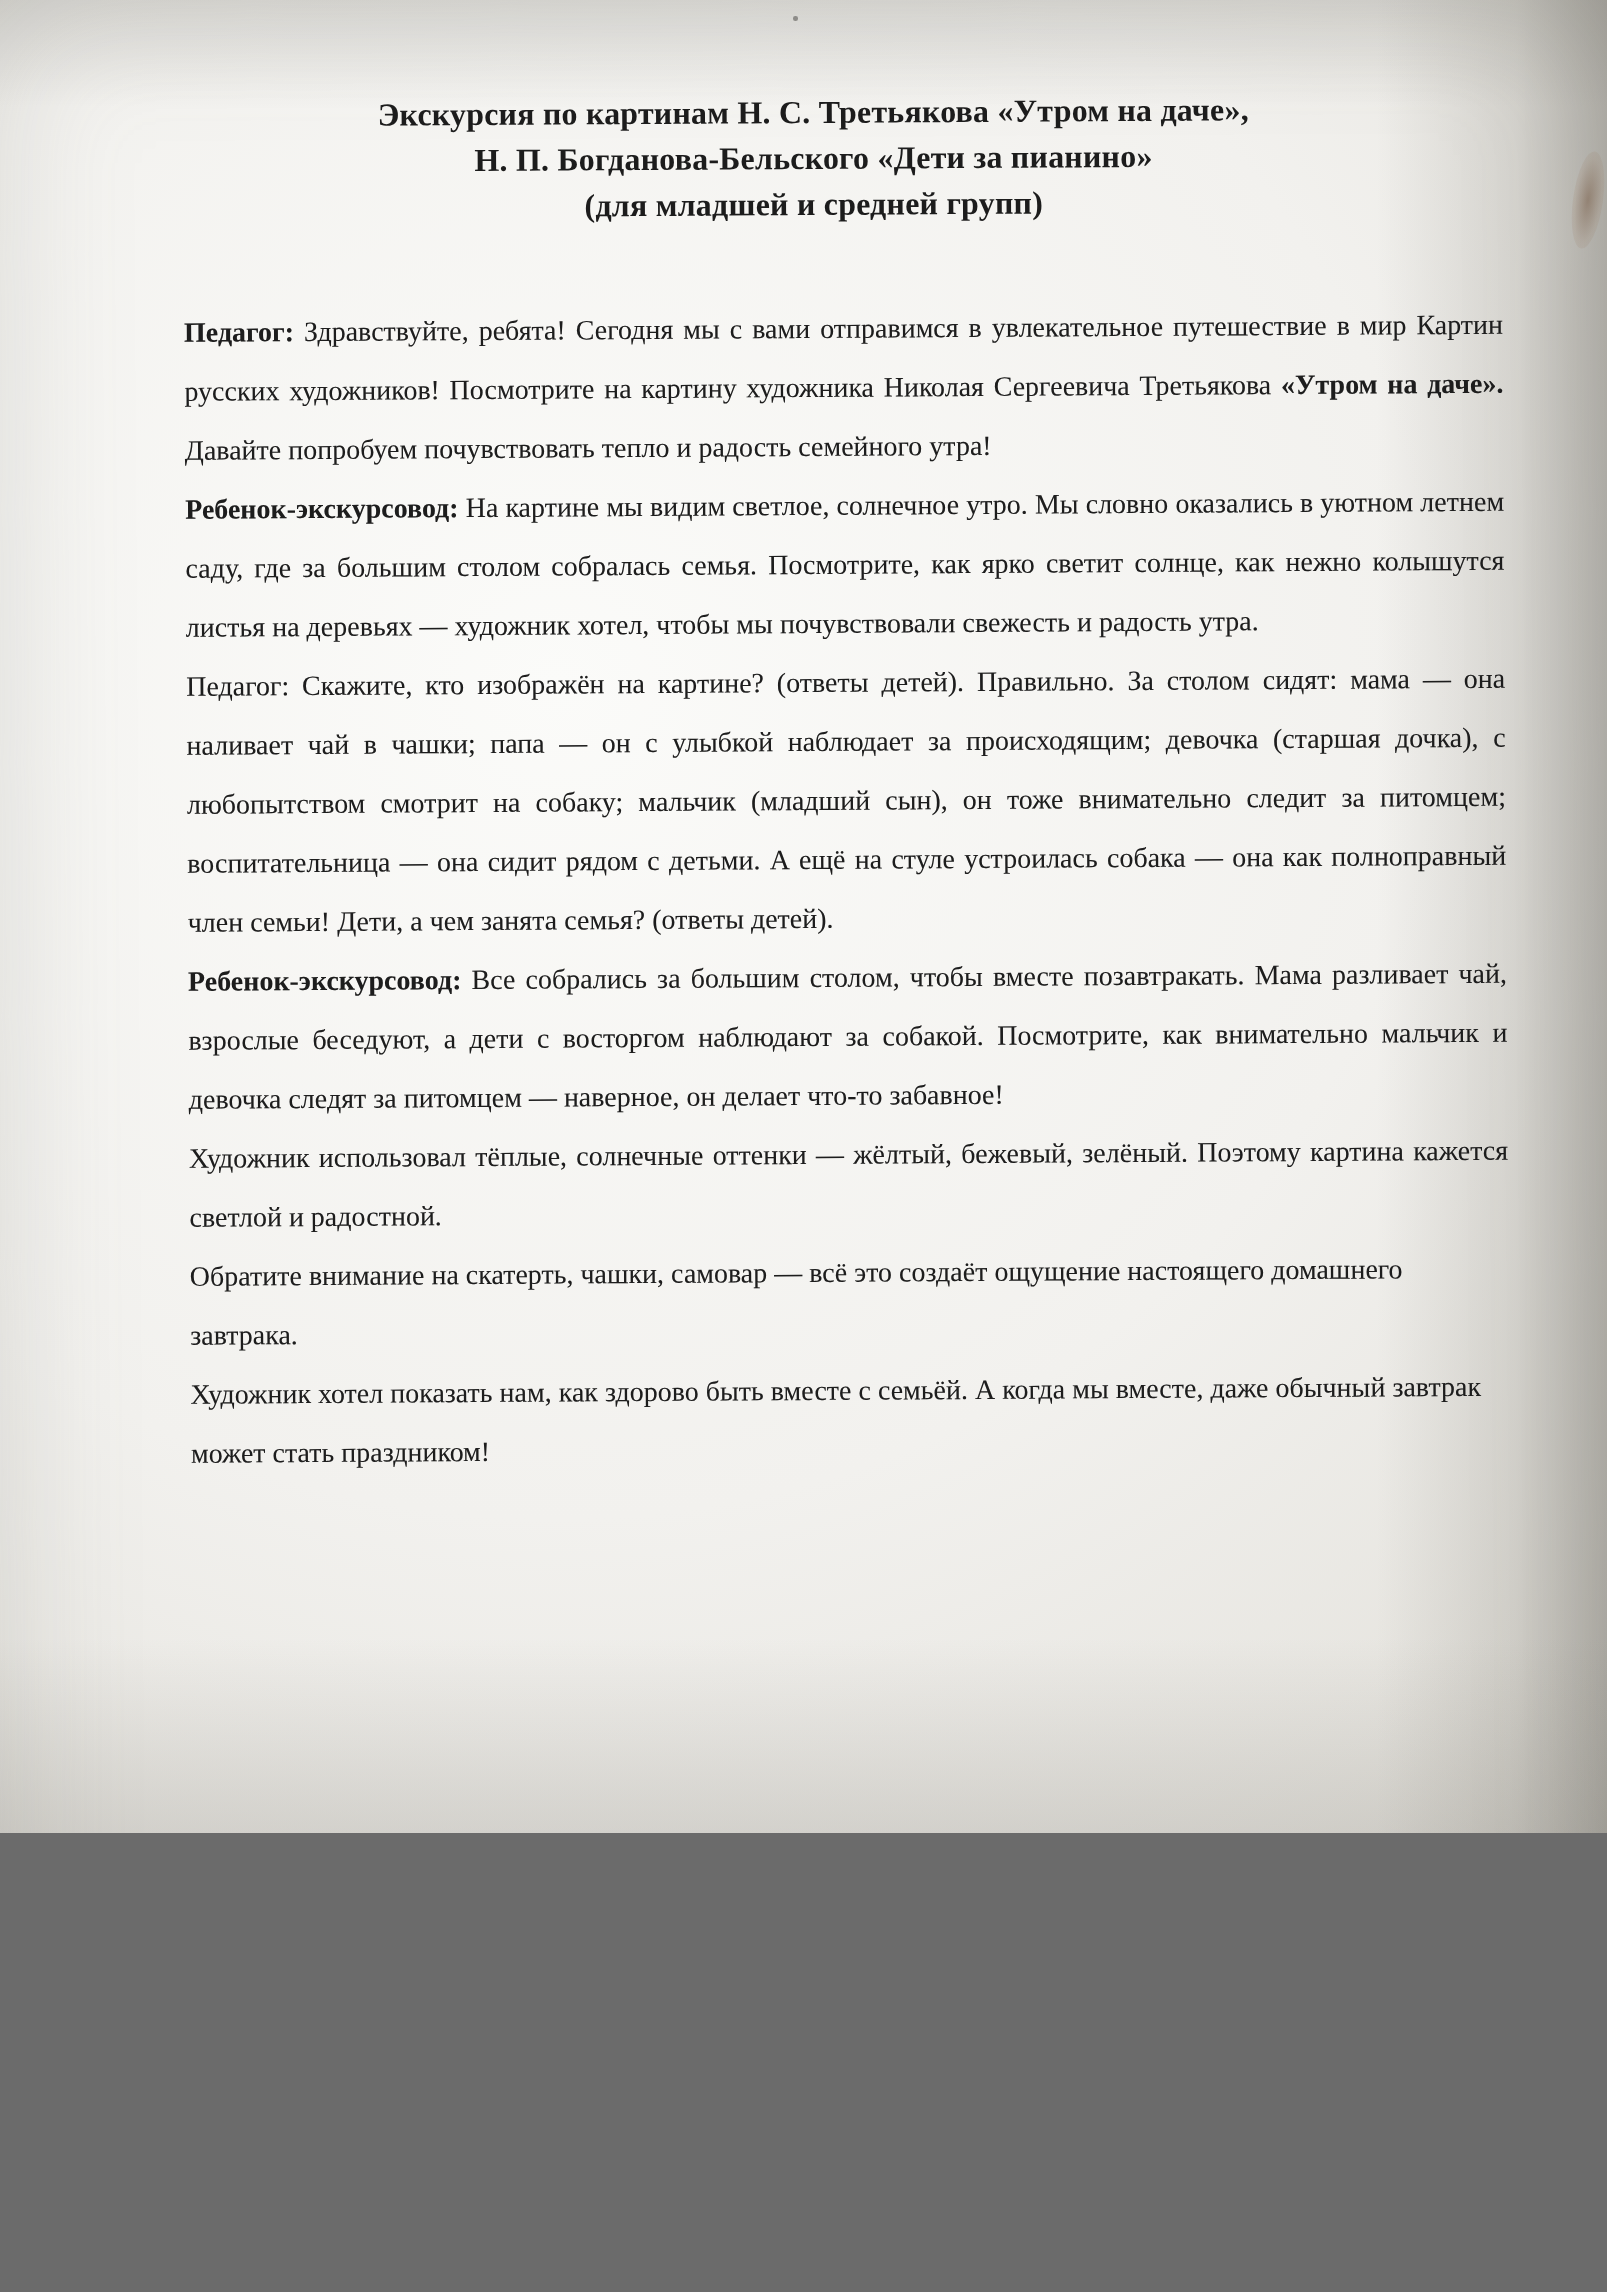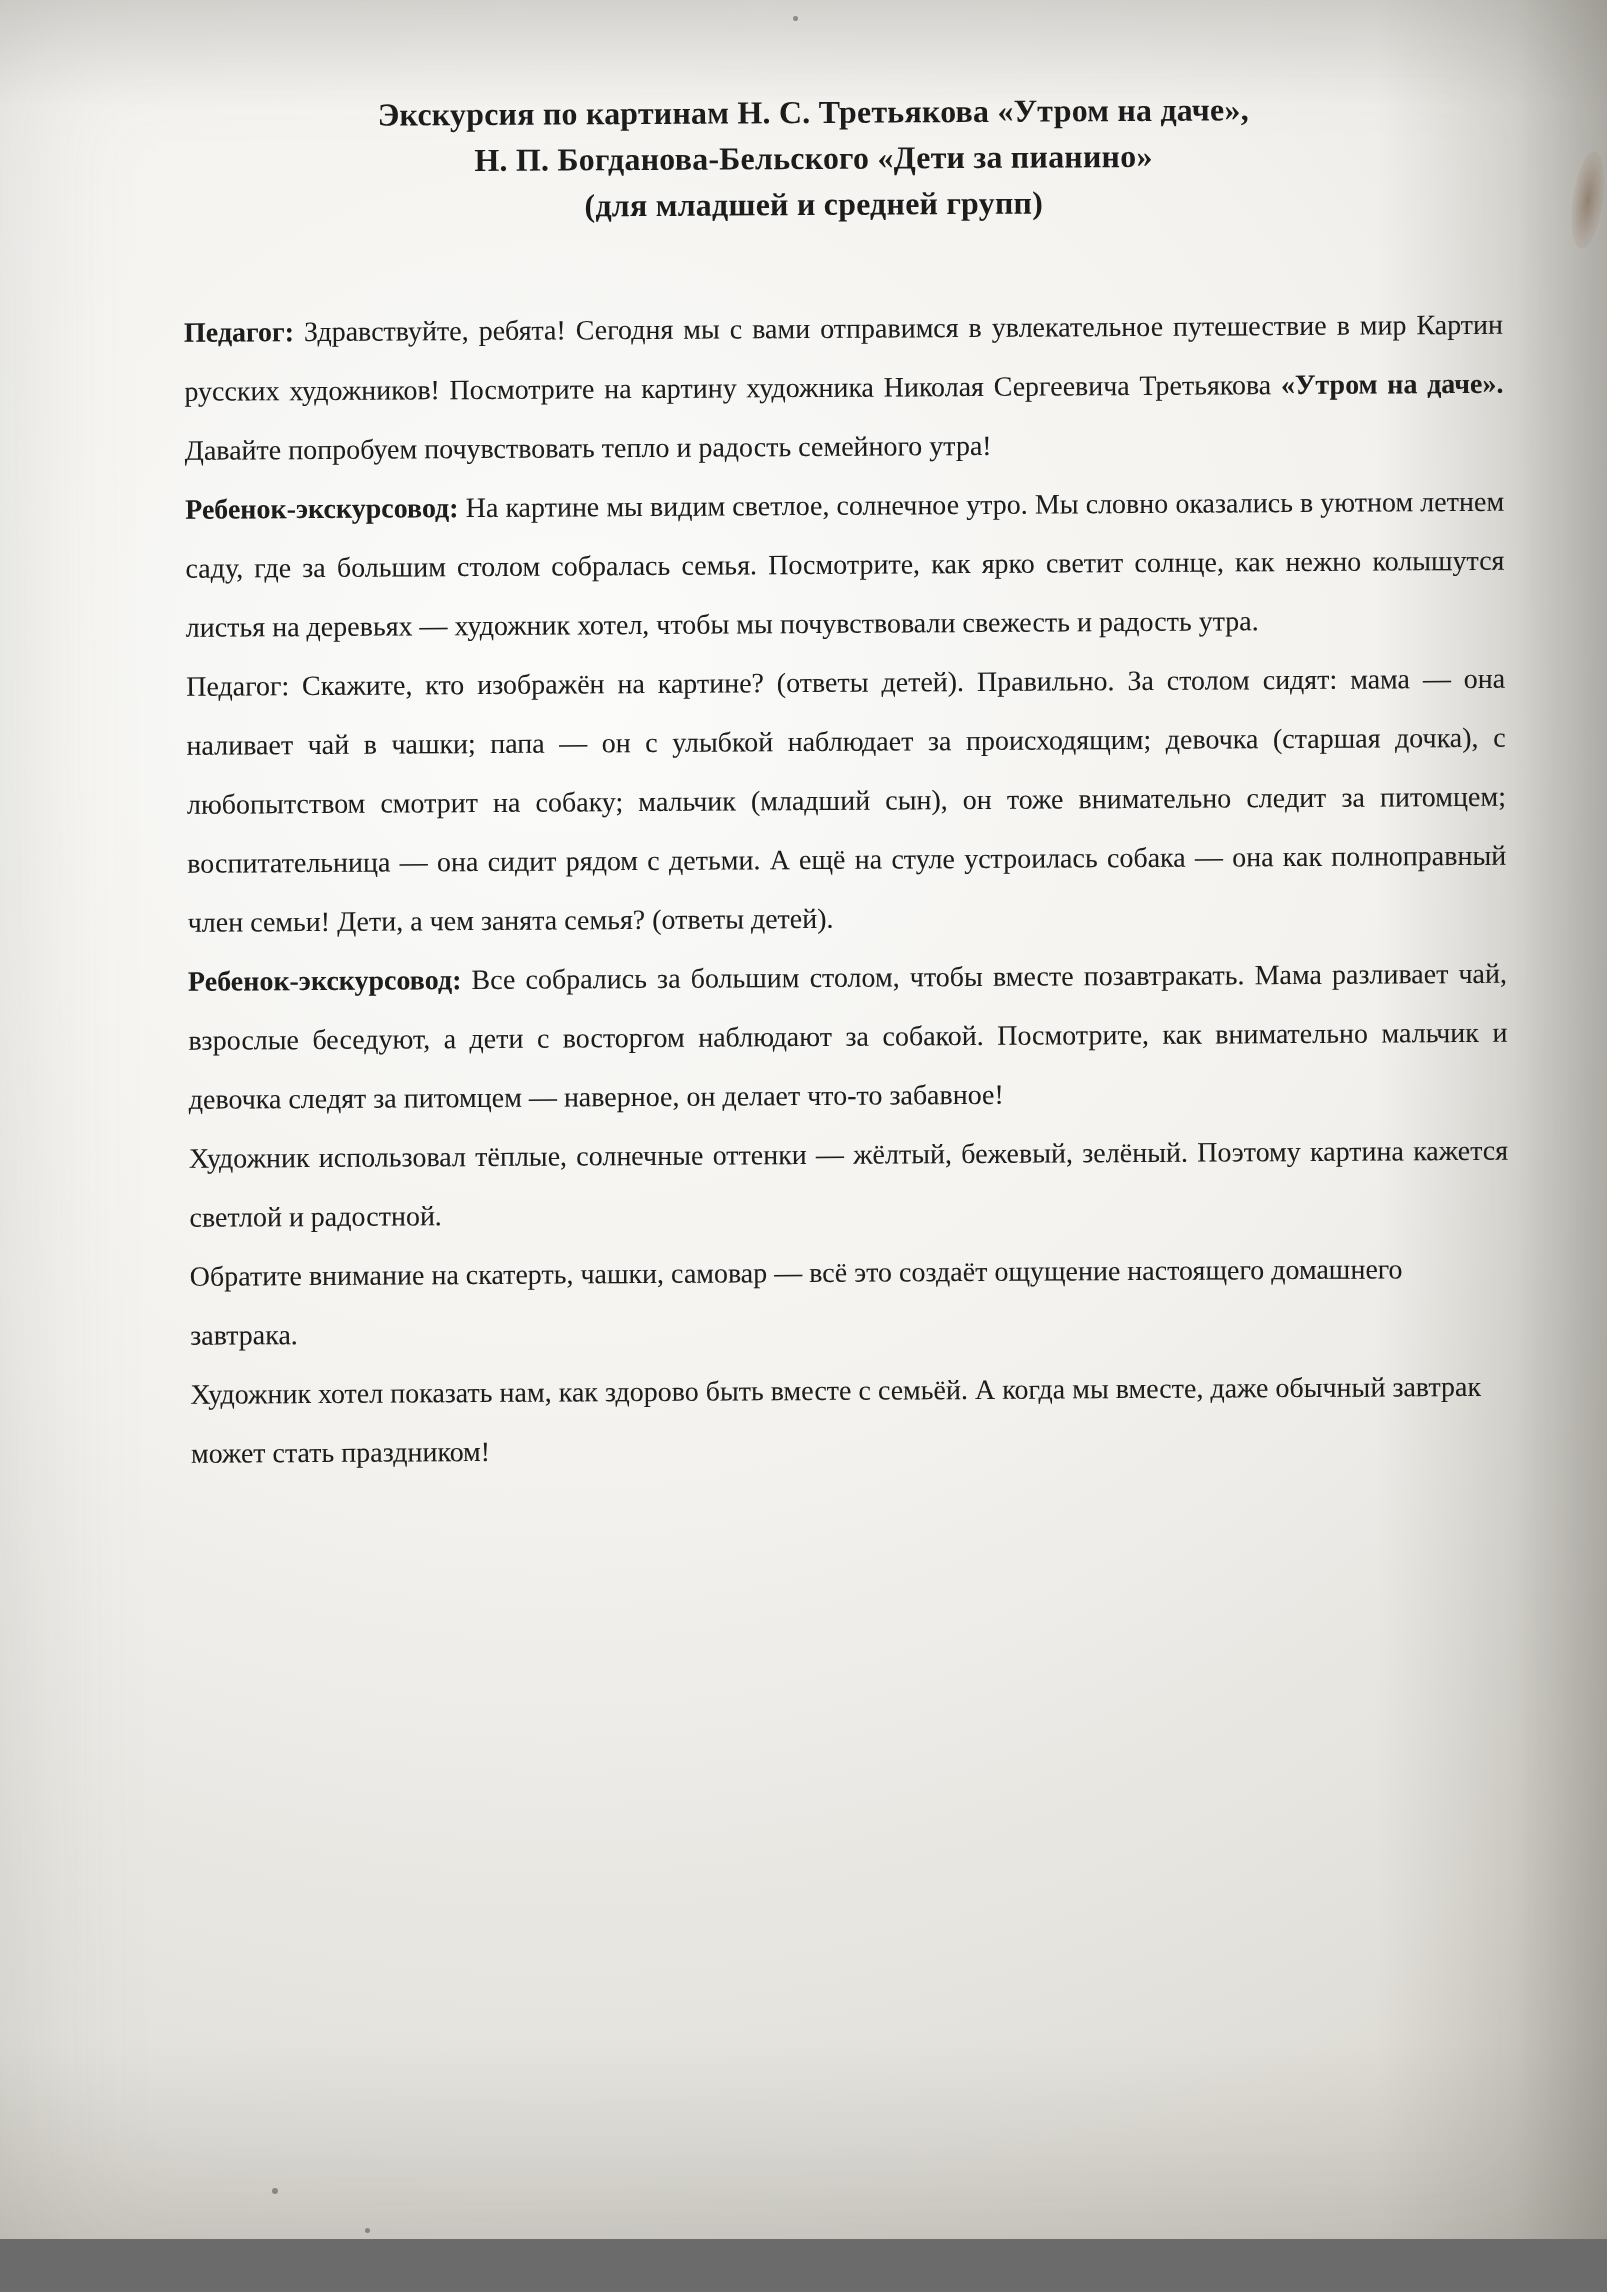--- a/index.html
+++ b/index.html
@@ -3,21 +3,21 @@
 <meta charset="utf-8">
 <style>
   html, body {
     margin: 0;
     padding: 0;
     background: #6b6b6b;
   }
   .page {
     position: relative;
     width: 1608px;
-    height: 2239px;
+    height: 1833px;
     overflow: hidden;
     background: #d9d7d2;
     font-family: "Liberation Serif", serif;
   }
 
   
   .sheet {
     position: absolute;
     left: -9px;
     top: -12.5px;

